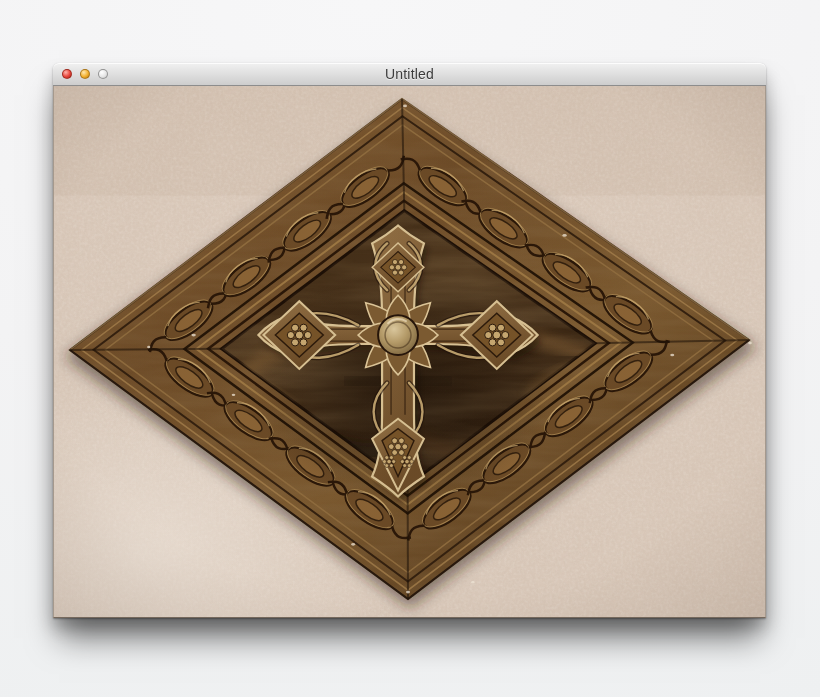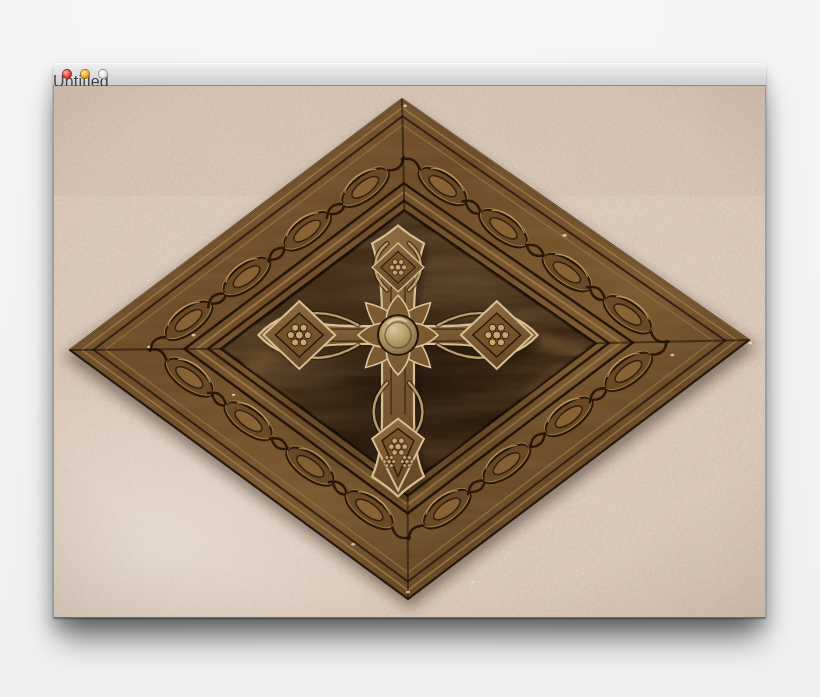--- a/index.html
+++ b/index.html
@@ -21,22 +21,22 @@
     background:#cfcfcf;
   }
   .titlebar{
     position:relative;height:22px;
     border-radius:6px 6px 0 0;
     background:linear-gradient(var(--titlebar-top,#f1f1f1), var(--titlebar-bottom,#cdcdcd));
     border-bottom:1px solid #8d8d8d;
     box-shadow:inset 0 1px 0 rgba(255,255,255,.8);
   }
   .title{
-    position:absolute;left:0;right:0;top:8px;
-    font-size:16px;line-height:22px;
+    position:absolute;left:0;right:0;top:0;
+    text-align:center;font-size:14px;line-height:22px;
     color:var(--title-text,#3c3c3c);
     text-shadow:0 1px 0 rgba(255,255,255,.6);
     letter-spacing:.2px;
     pointer-events:none;
   }
   .traffic{
     position:absolute;left:9px;top:0;height:22px;
     display:flex;align-items:center;gap:8px;z-index:2;
   }
   .tl{width:10px;height:10px;border-radius:50%;box-sizing:border-box;padding:0;}

